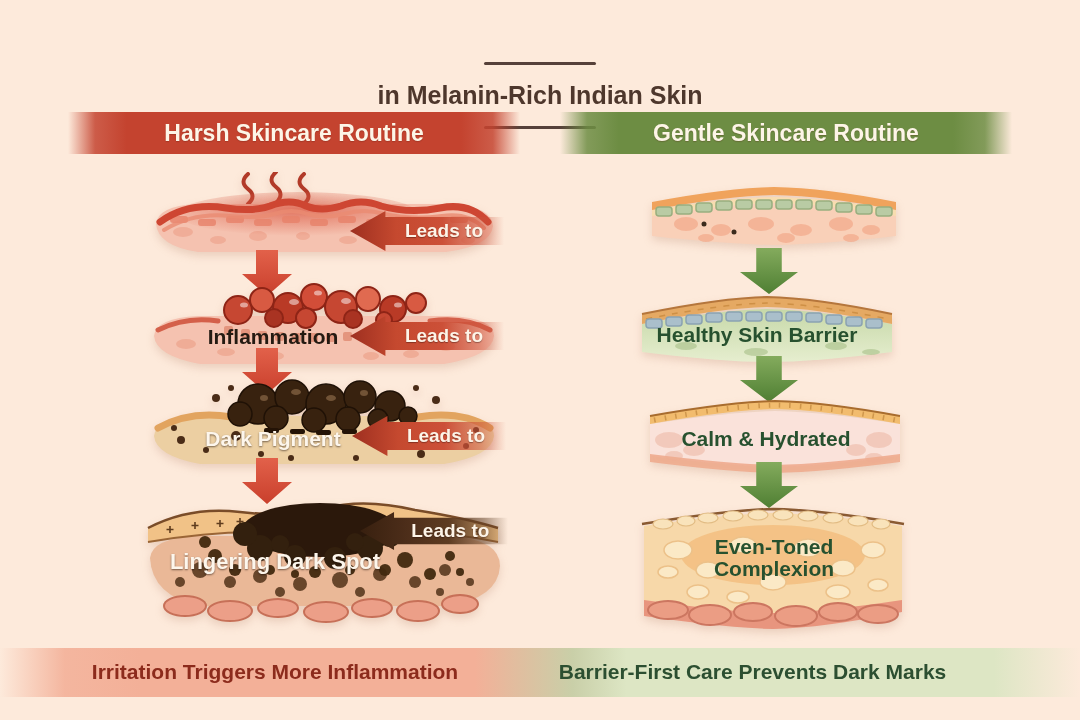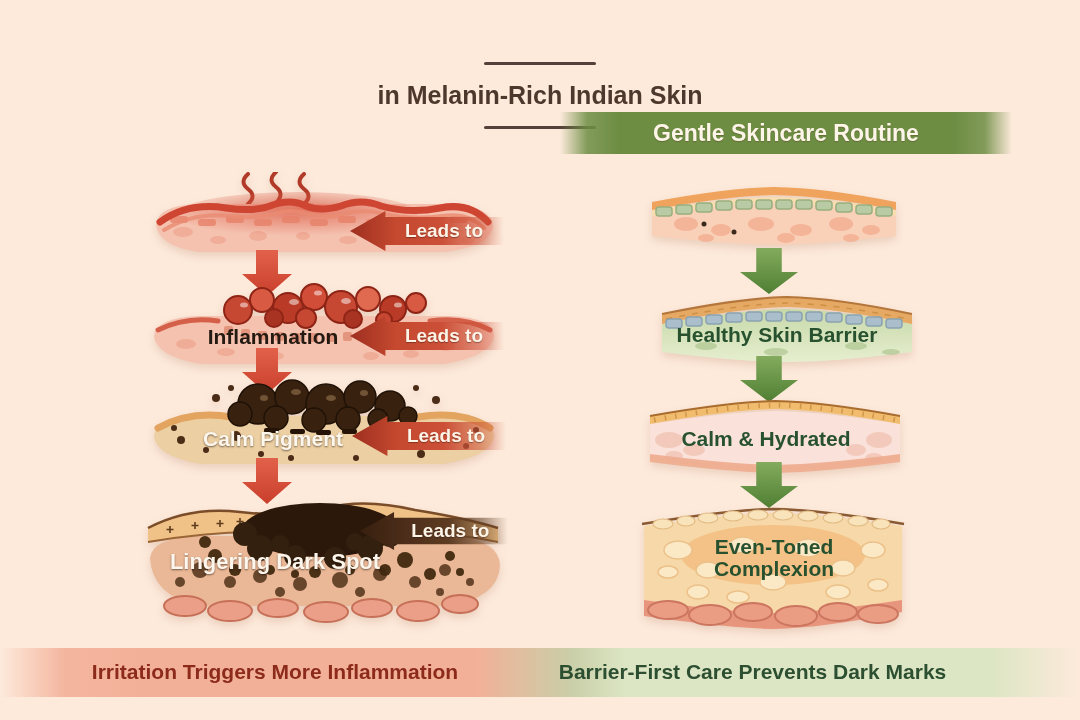--- a/index.html
+++ b/index.html
@@ -43,21 +43,21 @@
     position:absolute;text-align:center;font-weight:bold;line-height:1.05;
   }
   .lbl-dark{color:#241a12;font-size:21px;}
   .lbl-white{color:#fdf6ec;font-size:21px;text-shadow:0 1px 2px rgba(20,8,2,.55);}
   .lbl-green{color:#27512f;font-size:21px;}
   .h1{left:148px;top:172px;width:352px;height:88px;}
   .h2{left:146px;top:274px;width:356px;height:99px;}
   .h3{left:146px;top:374px;width:356px;height:99px;}
   .h4{left:140px;top:486px;width:370px;height:142px;}
   .g1{left:646px;top:180px;width:258px;height:70px;}
-  .g2{left:656px;top:290px;width:262px;height:74px;}
+  .g2{left:636px;top:290px;width:262px;height:74px;}
   .g3{left:644px;top:396px;width:262px;height:78px;}
   .g4{left:638px;top:500px;width:272px;height:132px;}
   
   .leads-to{
     position:absolute;width:154px;height:40px;
     clip-path:polygon(0 50%,23% 0,23% 15%,100% 15%,100% 85%,23% 85%,23% 100%);
   }
   .leads-to span{
     position:absolute;left:26%;right:4%;top:0;bottom:0;
     display:flex;align-items:center;justify-content:center;
@@ -100,20 +100,23 @@
 <body>
 
 <div class="poster">
 
   <div class="subtitle-row">
     <div class="subtitle-line"></div>
     <div class="subtitle">in Melanin-Rich Indian Skin</div>
     <div class="subtitle-line"></div>
   </div>
 
+  <div class="banner banner-harsh">
+    <span>Harsh Skincare Routine</span>
+  </div>
   <div class="banner banner-gentle">
     <span>Gentle Skincare Routine</span>
   </div>
 
   <div class="stage h1">
     <svg viewBox="0 0 352 88">
       <path d="M100,2 q-9,8 0,15 q9,7 0,15" stroke="#b23a28" stroke-width="4" fill="none" stroke-linecap="round"></path>
       <path d="M128,0 q-9,8 0,15 q9,7 0,16" stroke="#b23a28" stroke-width="4" fill="none" stroke-linecap="round"></path>
       <path d="M156,2 q-9,8 0,15 q9,7 0,15" stroke="#b23a28" stroke-width="4" fill="none" stroke-linecap="round"></path>
       <path d="M8,52 Q10,34 48,32 L300,32 Q344,34 345,54 Q343,74 298,80 L50,80 Q10,74 8,52 Z" fill="#f5c2b0"></path>
@@ -253,21 +256,21 @@
       </g>
       <g fill="#241306">
         <rect x="118" y="54" width="15" height="5" rx="2"></rect>
           <rect x="144" y="55" width="15" height="5" rx="2"></rect>
         <rect x="170" y="56" width="15" height="5" rx="2"></rect>
           <rect x="196" y="55" width="15" height="5" rx="2"></rect>
         <rect x="222" y="54" width="15" height="5" rx="2"></rect>
           <rect x="248" y="53" width="12" height="5" rx="2"></rect>
       </g>
     </svg>
-    <div class="stage-label lbl-white" style="left:32px;top:54px;width:190px;">Calm Pigment</div>
+    <div class="stage-label lbl-white" style="left:32px;top:54px;width:190px;">Dark Pigment</div>
   </div>
   <div class="leads-to lt-red lt3">
     <span>Leads to</span>
   </div>
   <div class="down-arrow da-red dar3"></div>
 
   <div class="stage h4">
     <svg viewBox="0 0 370 142">
       <path d="M10,72 Q12,52 58,50 L312,50 Q360,54 360,80 Q358,112 308,120 L60,120 Q12,110 10,72 Z" fill="#eab897"></path>
       <g fill="#ec9f88" stroke="#c77058" stroke-width="2">

